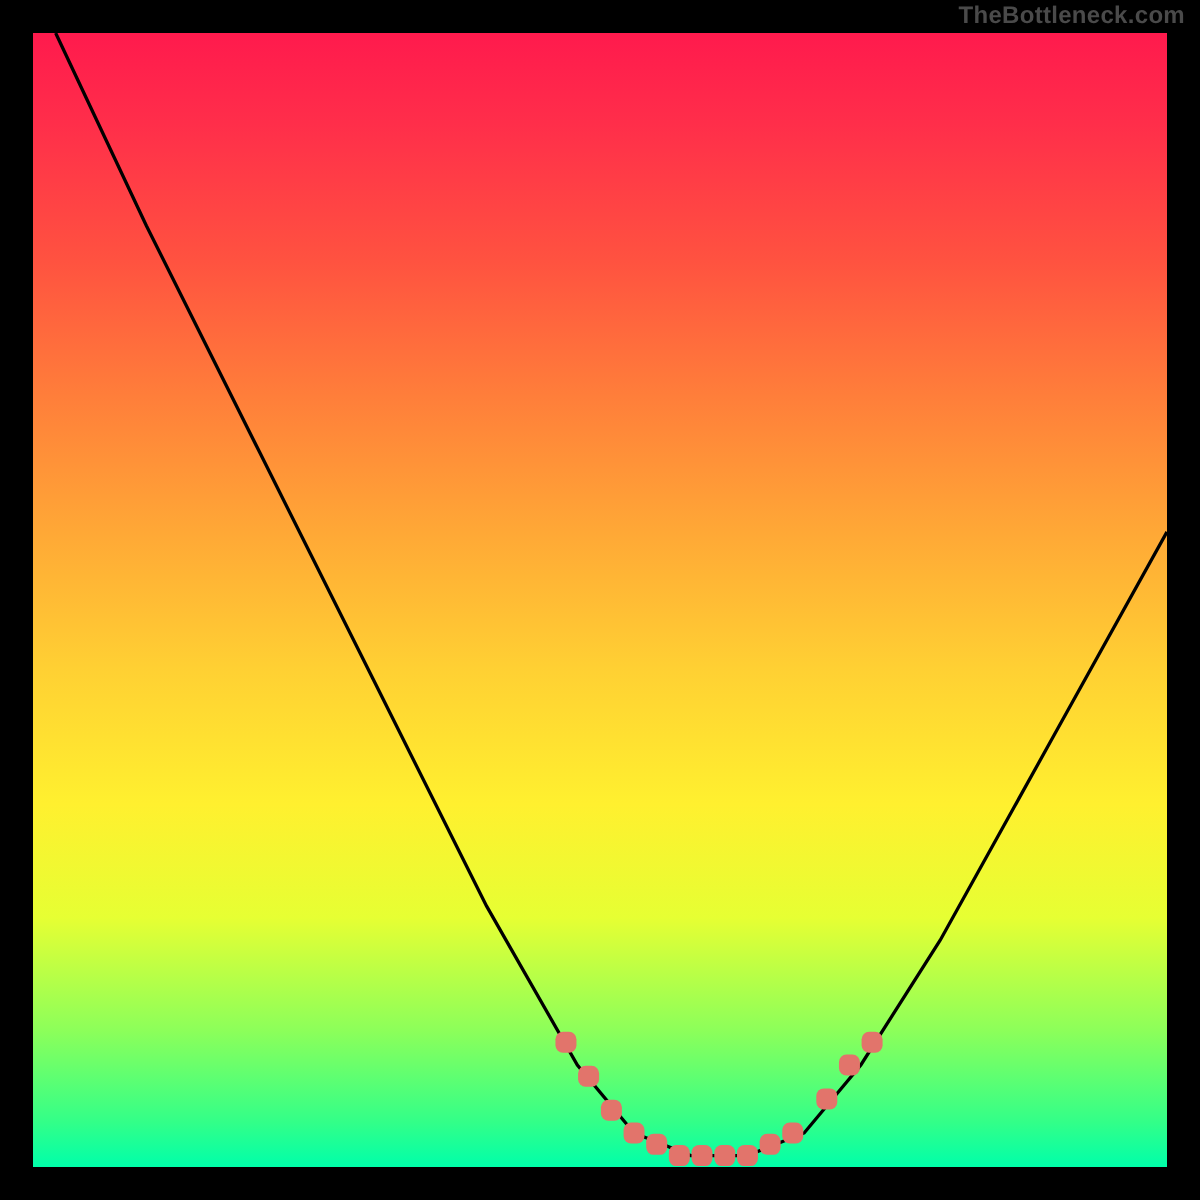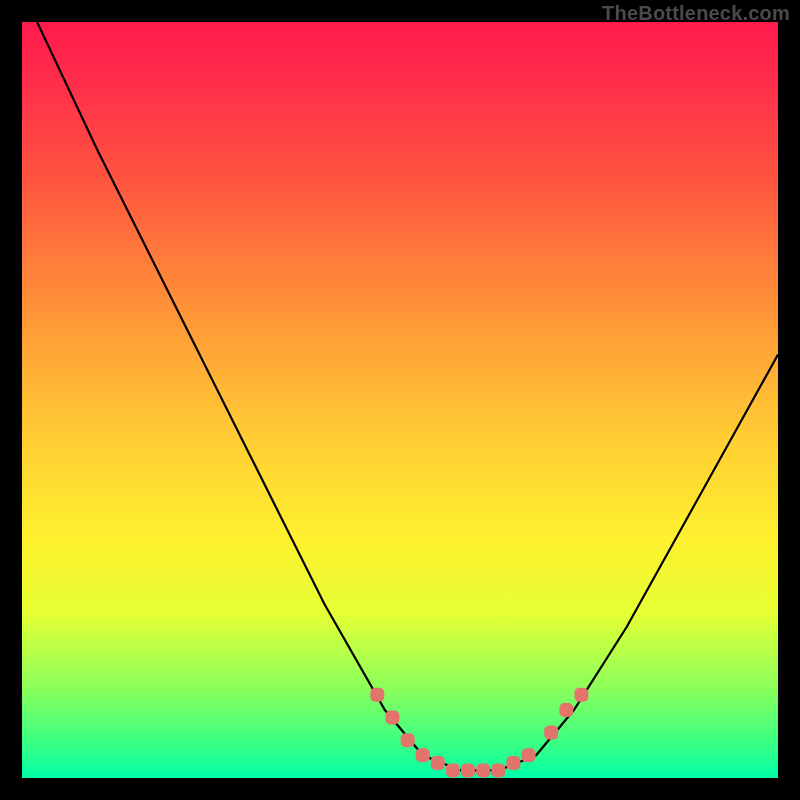--- a/index.html
+++ b/index.html
@@ -29,21 +29,21 @@
       #8cff5a 88%,
       #33ff88 96%,
       #00ffaa 100%
     );
   }
   .watermark {
     position: absolute;
     top: 2px;
     right: 10px;
     color: #4a4a4a;
-    font-size: 20px;
+    font-size: 16px;
     font-weight: bold;
     letter-spacing: 0.2px;
     z-index: 5;
   }
   svg.curve {
     position: absolute;
     left: 22px;
     top: 22px;
     width: 756px;
     height: 756px;

